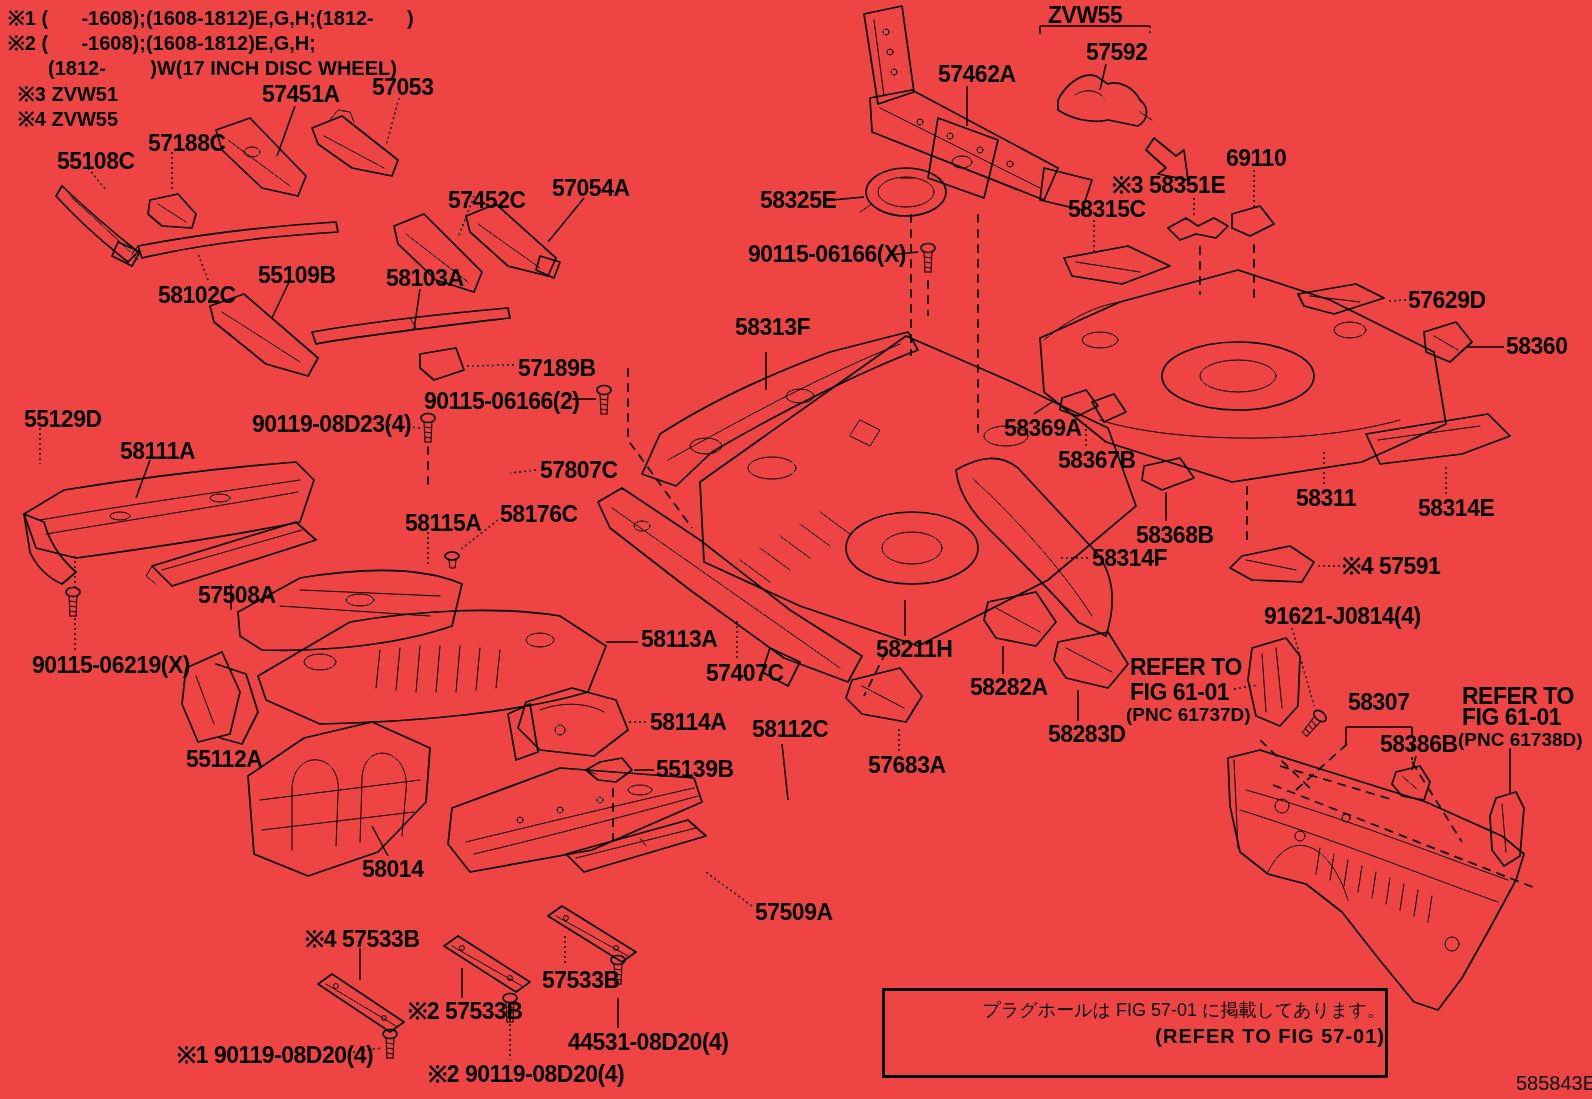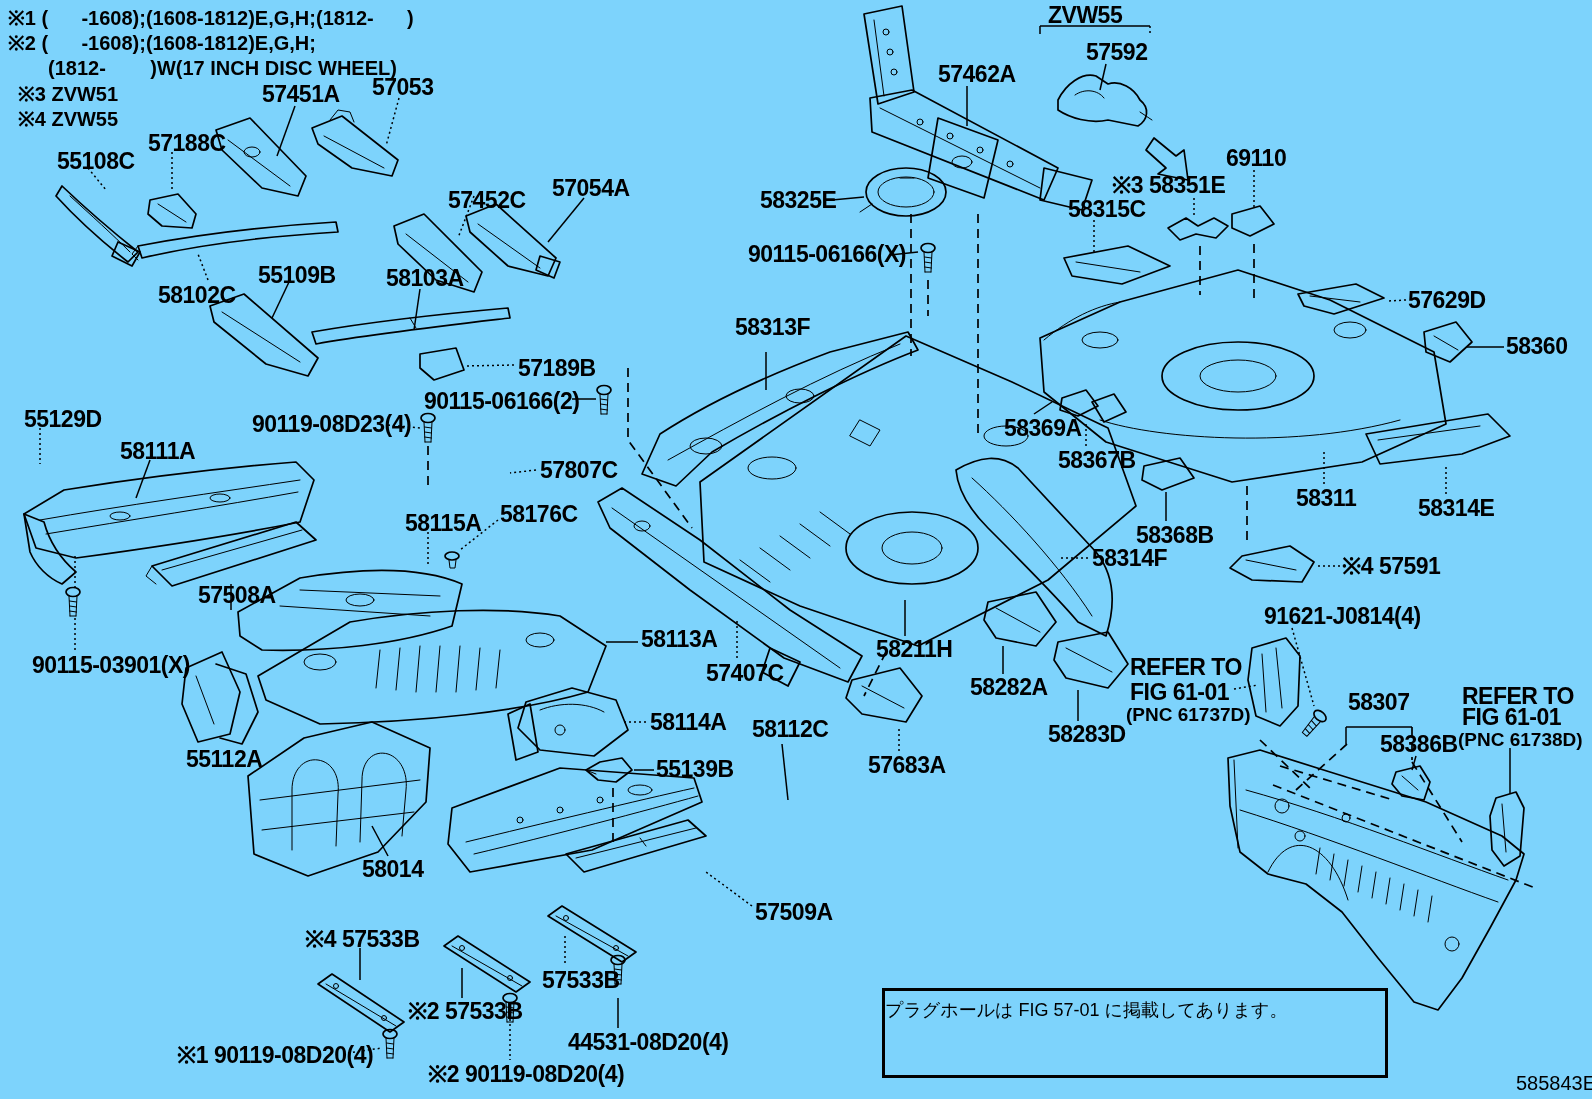--- a/index.html
+++ b/index.html
@@ -1,24 +1,24 @@
 <!DOCTYPE html>
 <html><head>
 <meta charset="utf-8">
 <style>
   html,body{margin:0;padding:0;background:#fff;}
-  #stage{position:relative;width:1592px;height:1099px;background:#7dd3fc;overflow:hidden;
+  #stage{position:relative;width:1592px;height:1099px;background:#ef4444;overflow:hidden;
          font-family:"Liberation Sans",sans-serif;color:#000;}
   #art{position:absolute;left:0;top:0;}
   .label{position:absolute;font-weight:700;font-size:23px;line-height:1;letter-spacing:-0.5px;
          white-space:nowrap;color:#000;}
   .label.sm{font-size:19px;letter-spacing:0;}
   .note{position:absolute;font-weight:700;font-size:20px;line-height:1;letter-spacing:0;white-space:pre;}
   #plug-box{position:absolute;left:882px;top:988px;width:500px;height:84px;border:3px solid #000;
-            text-align:left;}
+            text-align:right;}
   #plug-box .jp{margin-top:7px;font-size:18px;font-weight:400;}
   #plug-box .en{margin-top:4px;font-size:18px;font-weight:400;}
   #plug-box .ref{margin-top:3px;font-size:20px;font-weight:700;letter-spacing:1px;}
   #fig-code{position:absolute;left:1516px;top:1072px;font-size:20px;font-weight:400;}
   
   svg .p{fill:none;stroke:#000;stroke-width:1.7;stroke-linejoin:round;stroke-linecap:round;}
   svg .thin{stroke-width:1;}
   svg .ldr{fill:none;stroke:#000;stroke-width:1.5;}
   svg .dot{fill:none;stroke:#000;stroke-width:1.5;stroke-dasharray:2 3;}
   svg .dash{fill:none;stroke:#000;stroke-width:1.7;stroke-dasharray:9 6;}
@@ -429,21 +429,21 @@
   <div class="label" style="left:386px;top:267px">58103A</div>
   <div class="label" style="left:518px;top:357px">57189B</div>
   <div class="label" style="left:424px;top:390px">90115-06166(2)</div>
   <div class="label" style="left:24px;top:408px">55129D</div>
   <div class="label" style="left:252px;top:413px">90119-08D23(4)</div>
   <div class="label" style="left:120px;top:440px">58111A</div>
   <div class="label" style="left:540px;top:459px">57807C</div>
   <div class="label" style="left:500px;top:503px">58176C</div>
   <div class="label" style="left:405px;top:512px">58115A</div>
   <div class="label" style="left:198px;top:584px">57508A</div>
-  <div class="label" style="left:32px;top:654px">90115-03901(X)</div>
+  <div class="label" style="left:32px;top:654px">90115-06219(X)</div>
   <div class="label" style="left:641px;top:628px">58113A</div>
   <div class="label" style="left:706px;top:662px">57407C</div>
   <div class="label" style="left:186px;top:748px">55112A</div>
   <div class="label" style="left:650px;top:711px">58114A</div>
   <div class="label" style="left:752px;top:718px">58112C</div>
   <div class="label" style="left:656px;top:758px">55139B</div>
   <div class="label" style="left:362px;top:858px">58014</div>
   <div class="label" style="left:755px;top:901px">57509A</div>
   <div class="label" style="left:305px;top:928px">※4 57533B</div>
   <div class="label" style="left:408px;top:1000px">※2 57533B</div>
@@ -478,16 +478,17 @@
   <div class="label" style="left:1264px;top:605px">91621-J0814(4)</div>
   <div class="label" style="left:1348px;top:691px">58307</div>
   <div class="label" style="left:1380px;top:733px">58386B</div>
   <div class="label" style="left:1462px;top:685px">REFER TO</div>
   <div class="label" style="left:1462px;top:706px">FIG 61-01</div>
   <div class="label sm" style="left:1458px;top:730px">(PNC 61738D)</div>
   <div class="label" style="left:868px;top:754px">57683A</div>
 
   <div id="plug-box">
     <div class="jp">プラグホールは FIG  57-01 に掲載してあります。</div>
+    <div class="ref">(REFER TO FIG 57-01)</div>
   </div>
 
   <div id="fig-code">585843E</div>
 </div>
 
 </body></html>

